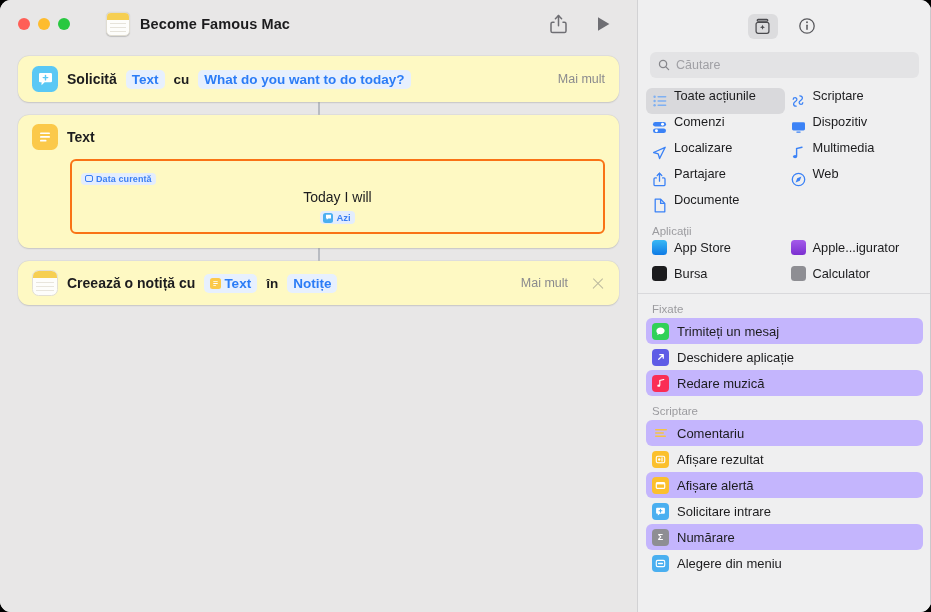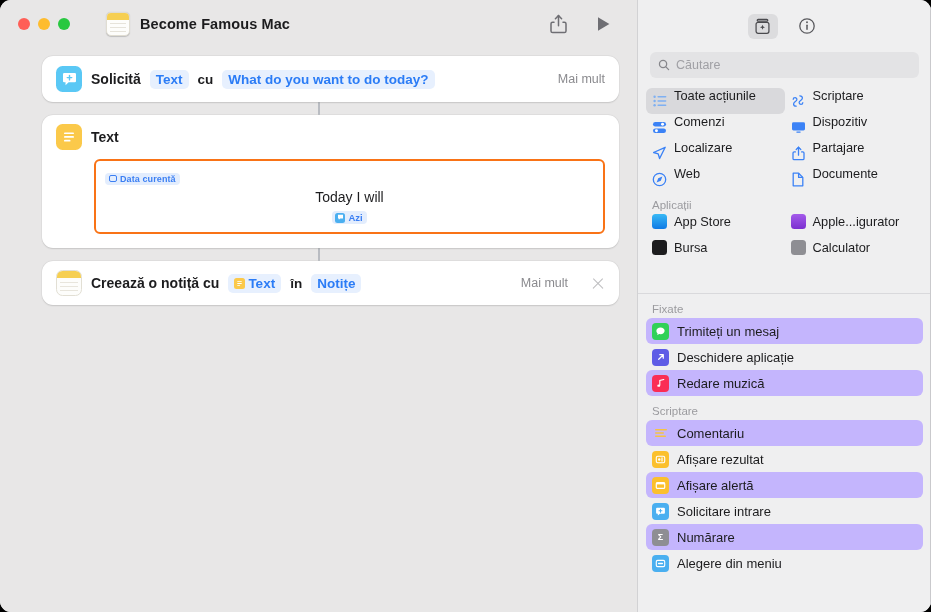--- a/index.html
+++ b/index.html
@@ -63,25 +63,24 @@
     margin-left: auto; display: flex; align-items: center; gap: 30px;
     padding-right: 8px;
   }
   .tb-btn { display: flex; align-items: center; justify-content: center; cursor: default; }
 
   .canvas {
     position: absolute; top: 56px; left: 0; right: 0; bottom: 0;
     padding: 0 18px;
   }
   .card {
-    background: #ffffff;
+    background: #fef9c3;
     border-radius: 11px;
     box-shadow: 0 0.5px 1.5px rgba(0,0,0,.13), 0 0 0 0.5px rgba(0,0,0,.035);
     position: relative;
-    margin-left: 24px;
   }
   .card-head {
     display: flex; align-items: center; gap: 9px;
     padding: 0 14px; height: 44px;
   }
   .card.prompt .card-head { height: 46px; }
   .aicon {
     width: 26px; height: 26px; border-radius: 6.5px;
     flex: 0 0 26px;
     display: flex; align-items: center; justify-content: center;
@@ -425,20 +424,29 @@
 
         <div class="catcell">
           <span class="ci">
             <svg width="15" height="14" viewBox="0 0 15 14">
               <path d="M13.2 1.3 1.6 6.5l4.6 1.4 1.4 4.6Z" fill="none" stroke="#3b82f6" stroke-width="1.35" stroke-linejoin="round"></path>
             </svg>
           </span>
           <span>Localizare</span>
         </div>
 
+        <div class="catcell">
+          <span class="ci">
+            <svg width="12" height="14" viewBox="0 0 12 14">
+              <path d="M10 1.2 4.6 2.6v7.2" fill="none" stroke="#3b82f6" stroke-width="1.4" stroke-linecap="round"></path>
+              <ellipse cx="3.1" cy="10.6" rx="2.1" ry="1.7" fill="#3b82f6"></ellipse>
+            </svg>
+          </span>
+          <span>Multimedia</span>
+        </div>
 
         <div class="catcell">
           <span class="ci">
             <svg width="13" height="15" viewBox="0 0 13 15">
               <path d="M3.4 5.9H2.2a1.2 1.2 0 0 0-1.2 1.2v5.4a1.2 1.2 0 0 0 1.2 1.2h8.6a1.2 1.2 0 0 0 1.2-1.2V7.1a1.2 1.2 0 0 0-1.2-1.2H9.6" fill="none" stroke="#3b82f6" stroke-width="1.3" stroke-linecap="round"></path>
               <path d="M6.5 1.2v8" fill="none" stroke="#3b82f6" stroke-width="1.3" stroke-linecap="round"></path>
               <path d="M4.2 3.5 6.5 1.2l2.3 2.3" fill="none" stroke="#3b82f6" stroke-width="1.3" stroke-linecap="round" stroke-linejoin="round"></path>
             </svg>
           </span>
           <span>Partajare</span>

